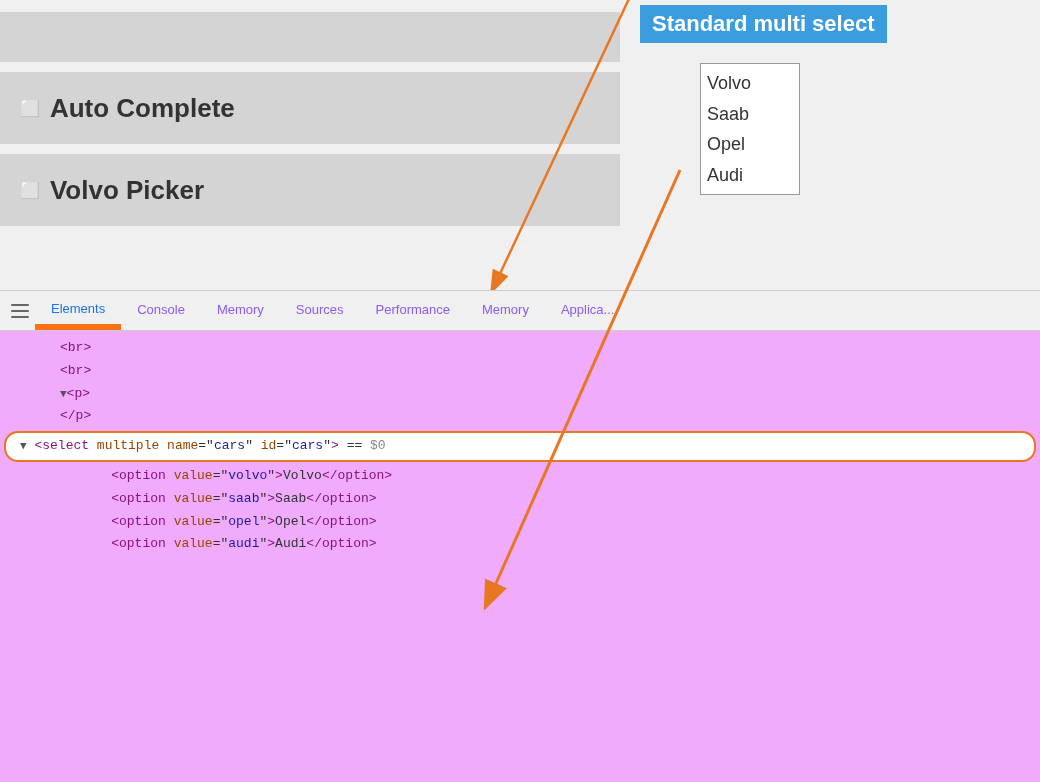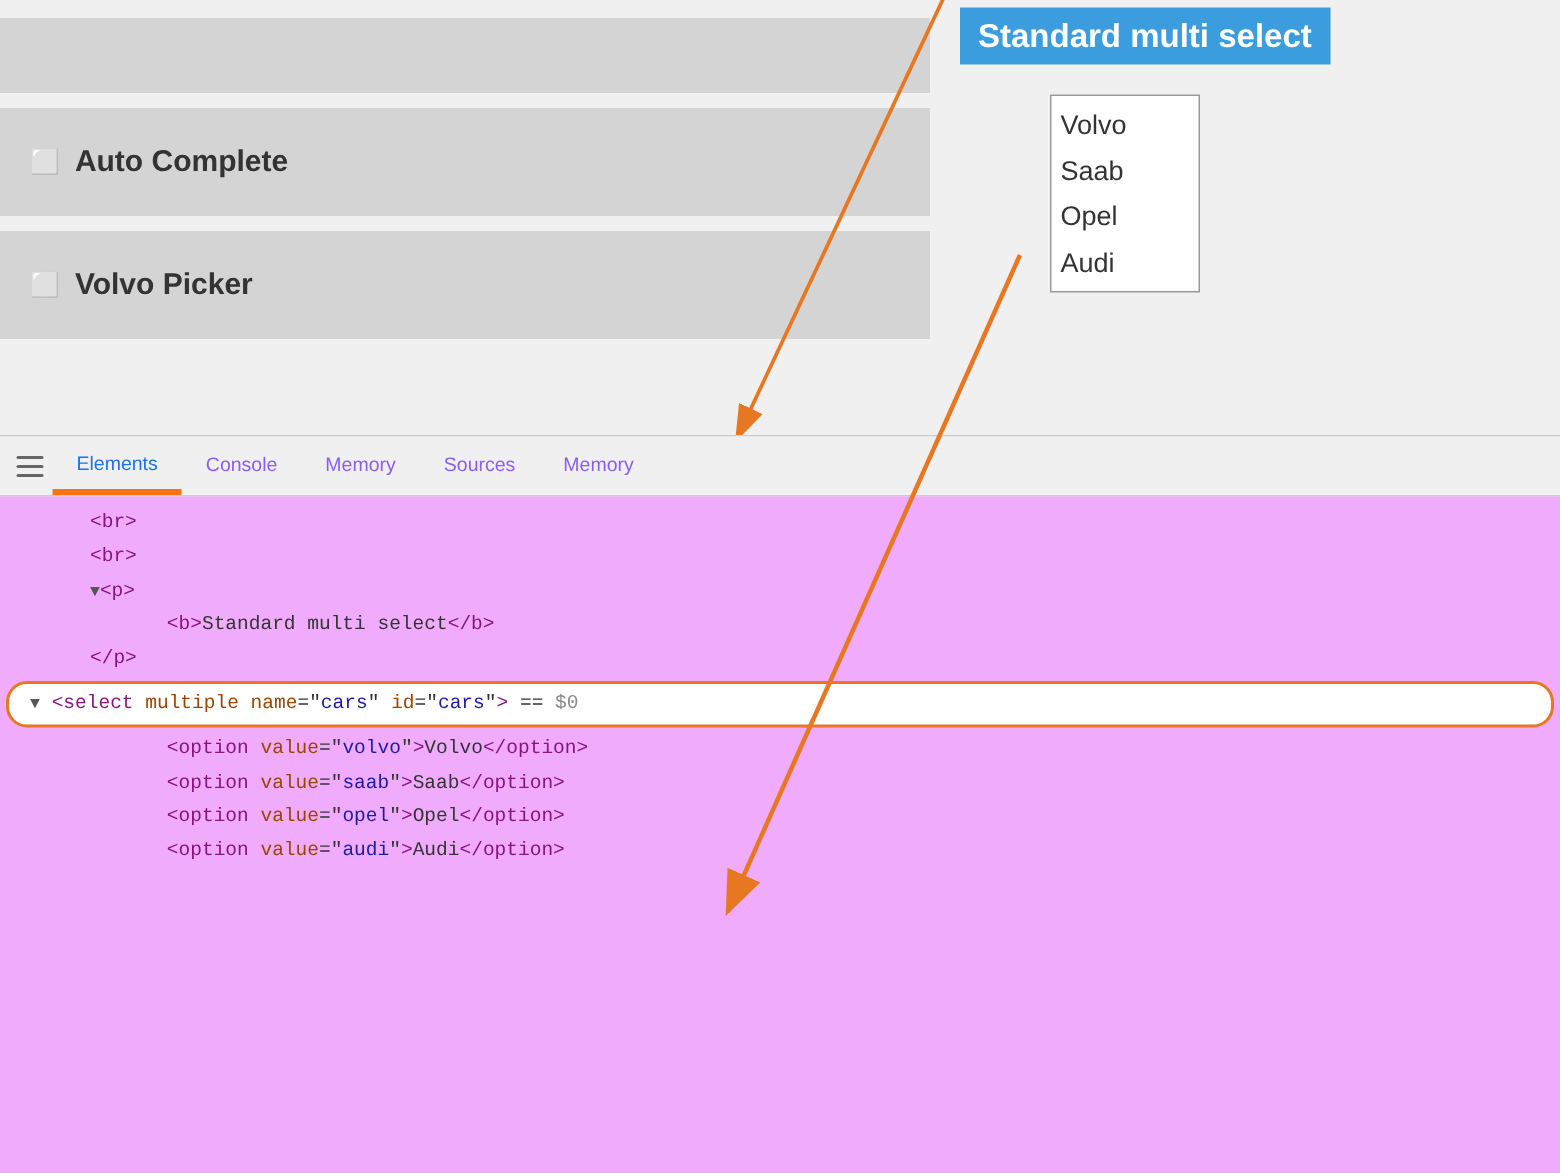--- a/index.html
+++ b/index.html
@@ -36,21 +36,21 @@
       gap: 10px;
     }
 
     .section-item .css-icon {
       color: #5c5c5c;
       font-size: 16px;
       font-weight: bold;
     }
 
     .section-item .label {
-      font-size: 20px;
+      font-size: 26px;
       font-weight: bold;
       color: #333;
     }
 
     .right-panel {
       flex: 1;
       position: relative;
       display: flex;
       flex-direction: column;
       align-items: flex-start;
@@ -144,21 +144,22 @@
       cursor: pointer;
       white-space: nowrap;
       border-bottom: 2px solid transparent;
       height: 100%;
       display: flex;
       align-items: center;
     }
 
     .tab-item.active {
       color: #1a73e8;
-      border-bottom: 4px solid #f97316;
+      border-bottom: 6px solid #f97316;
+      align-items: flex-end;
     }
 
     
     .devtools-content {
       background: #f0abfc;
       flex: 1;
       overflow: hidden;
       padding: 0;
       font-family: 'Courier New', Consolas, monospace;
       font-size: 13px;
@@ -252,37 +253,40 @@
       <div class="tab-item">
         <span>Console</span>
       </div>
       <div class="tab-item">
         <span>Memory</span>
       </div>
       <div class="tab-item">
         <span>Sources</span>
       </div>
       <div class="tab-item">
+        <span>Performance</span>
+      </div>
+      <div class="tab-item">
         <span>Memory</span>
+      </div>
+      <div class="tab-item">
+        <span>Applica...</span>
       </div>
     </div>
 
     <div class="devtools-content" style="padding-top:6px;">
 
       <div class="code-line indent-2">
         <span class="tag">&lt;br&gt;</span>
       </div>
       <div class="code-line indent-2">
         <span class="tag">&lt;br&gt;</span>
       </div>
       <div class="code-line indent-2">
         <span class="triangle-down">▼</span><span class="tag">&lt;p&gt;</span>
-      </div>
-      <div class="code-line indent-3">
-        &nbsp;&nbsp;&nbsp;&nbsp;<span class="tag">&lt;b&gt;</span><span class="text-content">Standard multi select</span><span class="tag">&lt;/b&gt;</span>
       </div>
       <div class="code-line indent-2">
         <span class="tag">&lt;/p&gt;</span>
       </div>
 
       <div style="
         margin: 3px 4px;
         padding: 3px 14px;
         border: 2px solid #e87722;
         border-radius: 14px;

